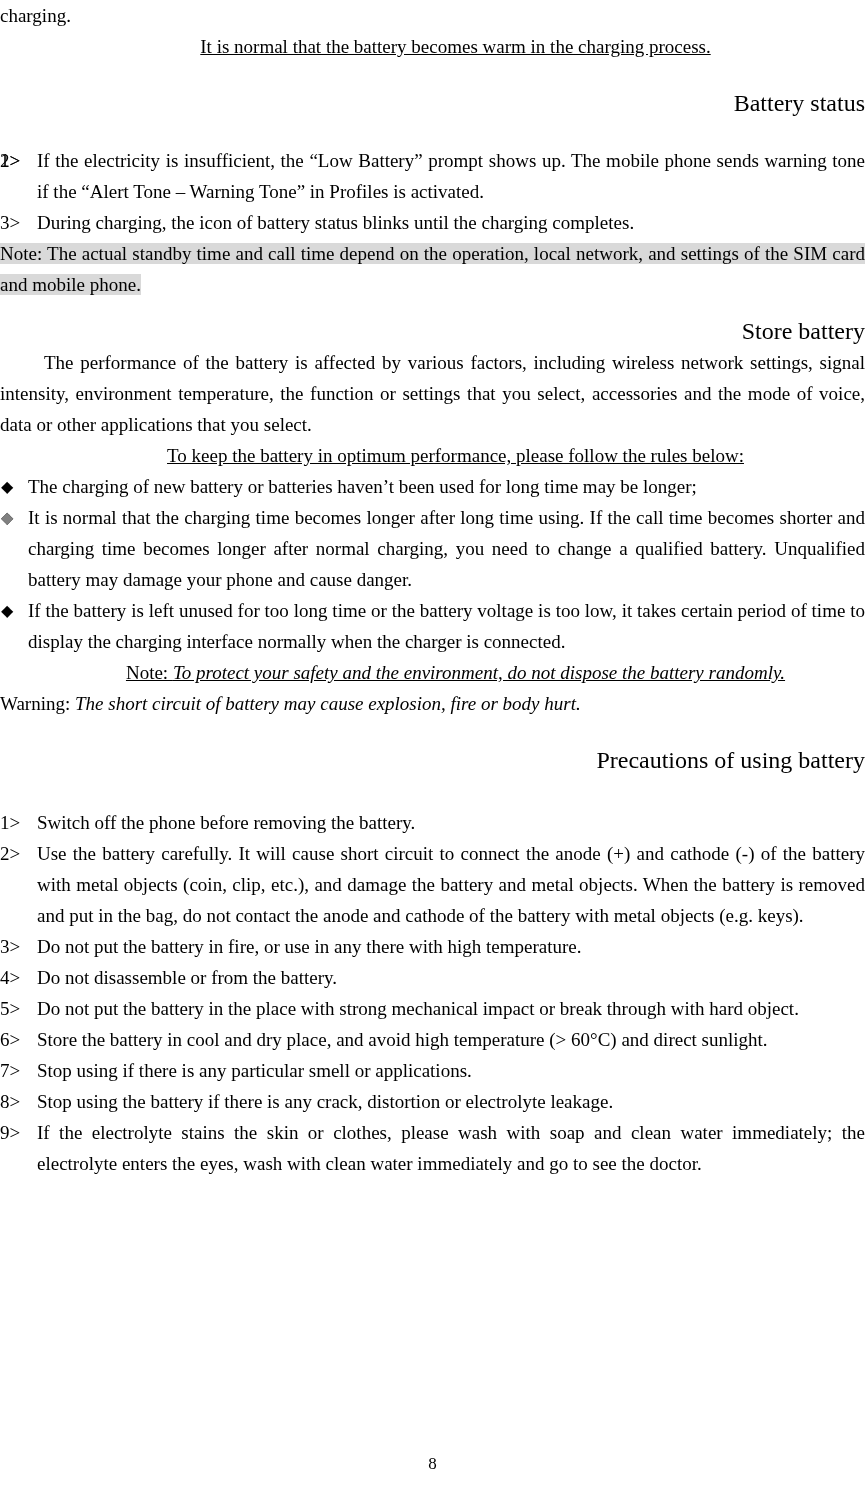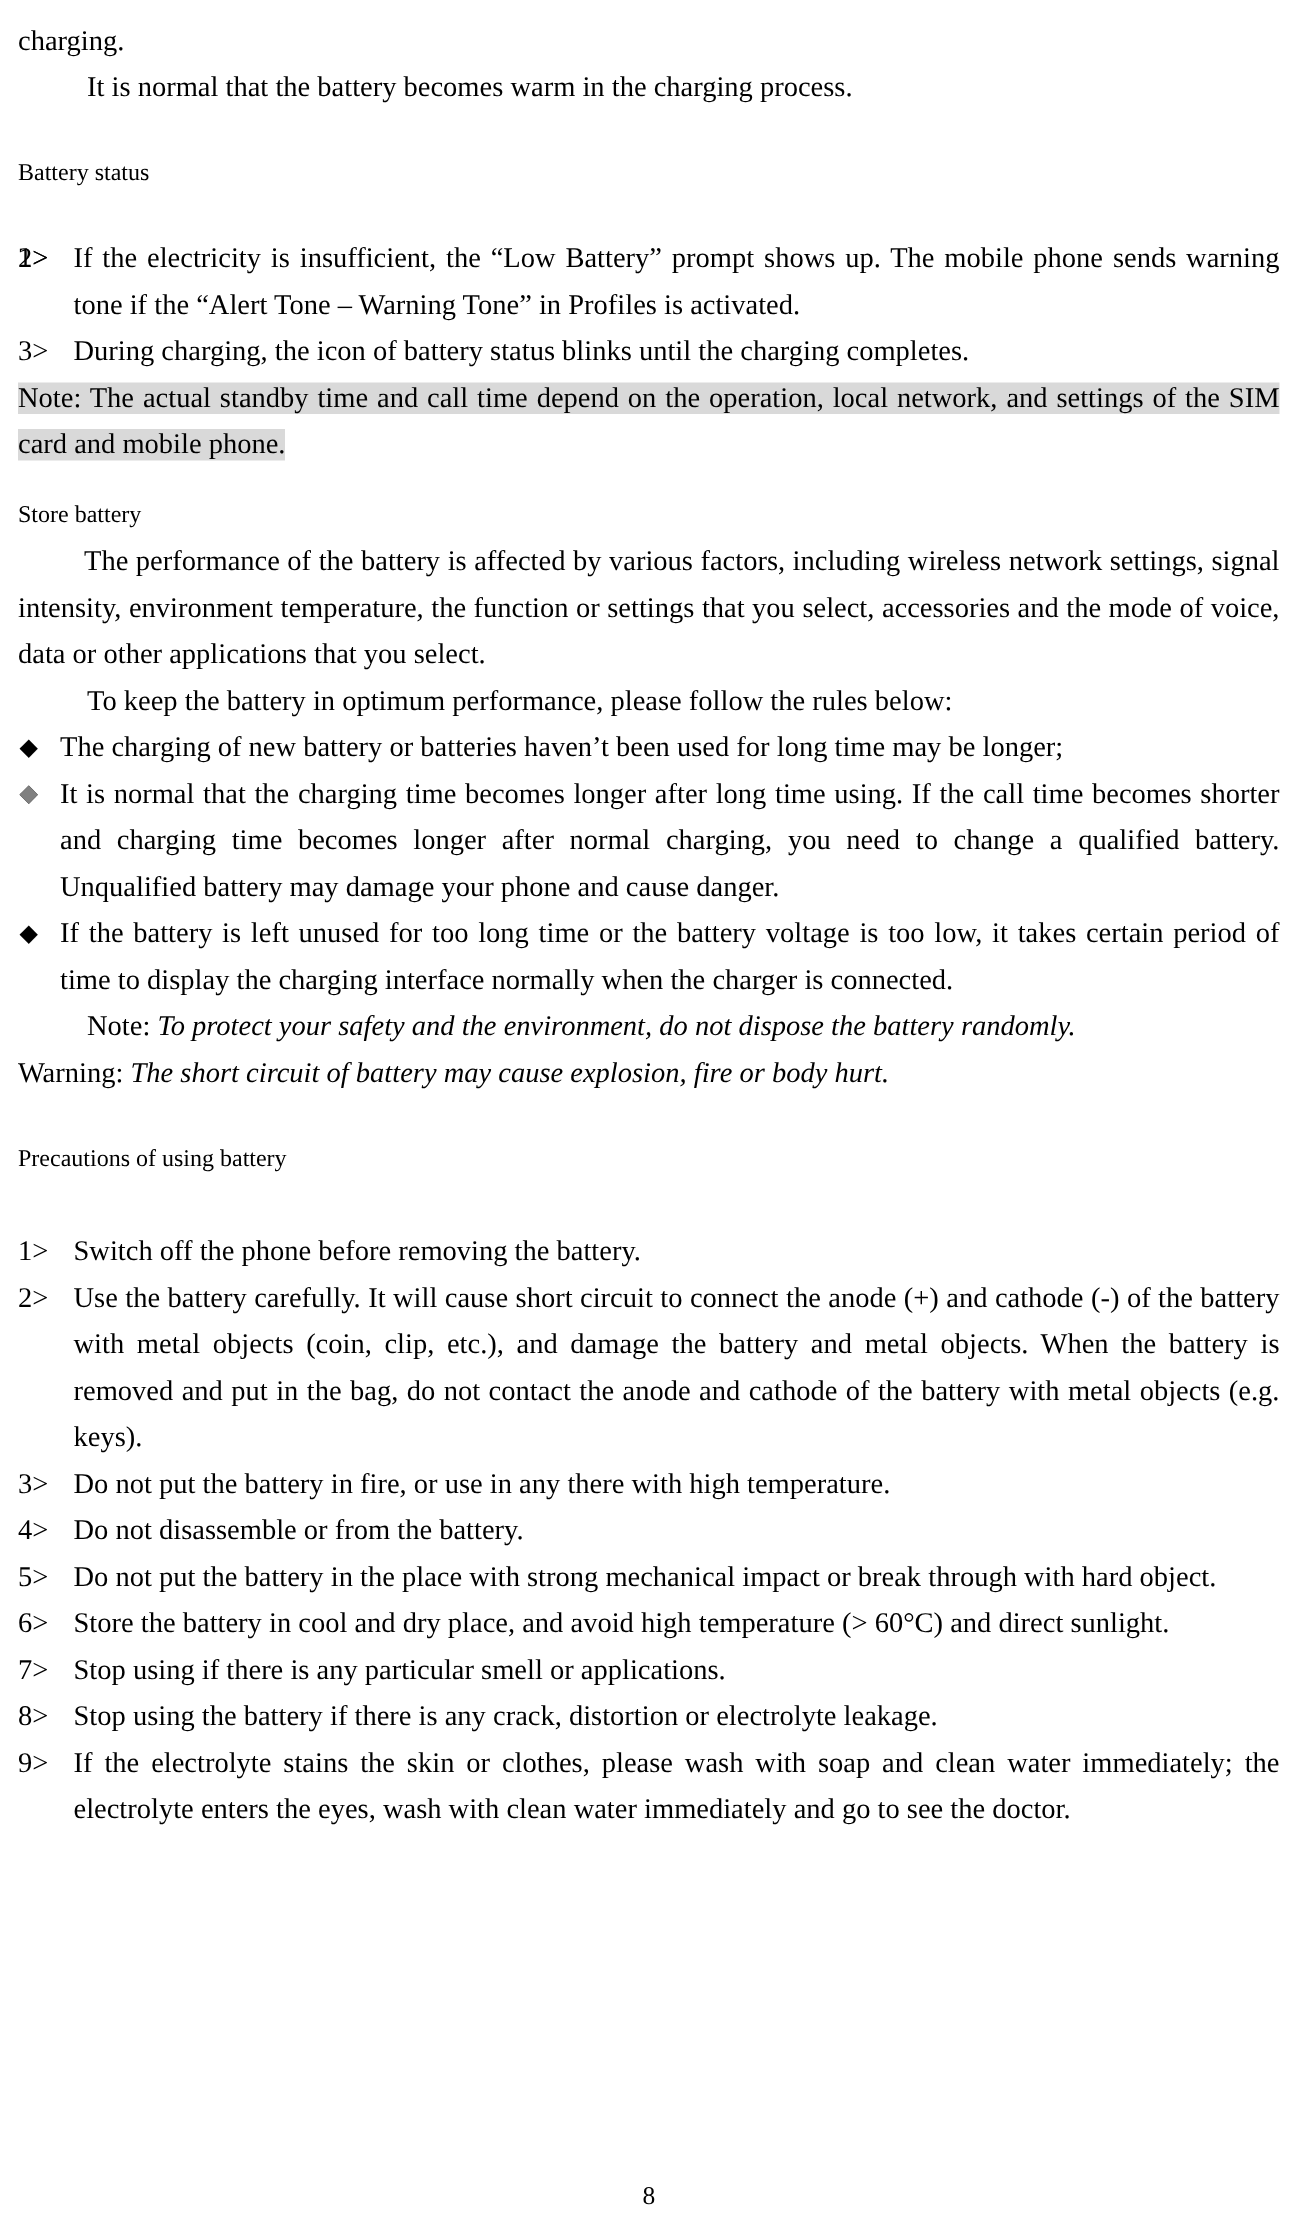--- a/index.html
+++ b/index.html
@@ -14,43 +14,44 @@
     font-family: "Liberation Serif", "DejaVu Serif", serif;
     font-size: 19px;
     line-height: 31px;
     color: #000000;
     overflow: hidden;
   }
   .page {
     position: relative;
     width: 865px;
     height: 1488px;
-    padding: 12px;
+    padding: 0;
     box-sizing: border-box;
   }
   .para-flush {
     margin: 0;
     text-align: left;
   }
   .indent-para {
     margin: 0;
     text-indent: 44px;
     text-align: justify;
     font-family: Liberation Serif, serif;
   }
   .indent-line {
     margin: 0;
     padding-left: 46px;
-    text-align: left;
+    text-align: center;
+    text-decoration: underline;
   }
   .heading {
     margin: 0;
-    text-align: left;
+    text-align: right;
     font-weight: normal;
-    font-size: 16px;
+    font-size: 24px;
     line-height: 31px;
   }
   .spacer-sm { height: 16px; }
   .spacer-md { height: 26px; }
   .spacer-lg { height: 31px; }
 
   
   .numlist {
     margin: 0;
     padding: 0;

